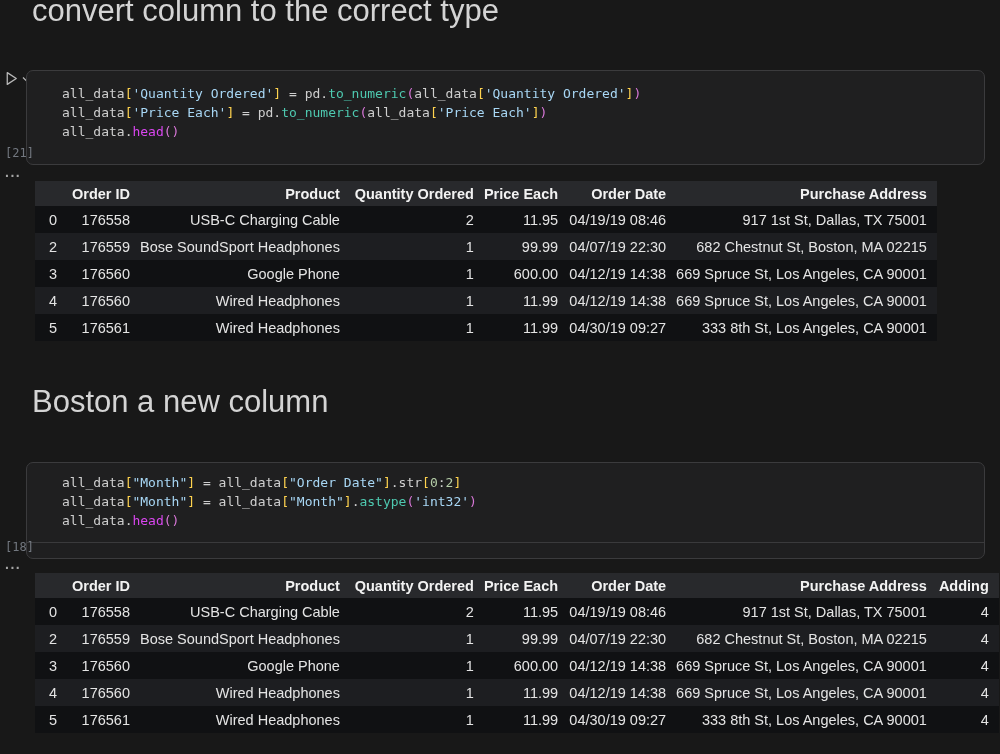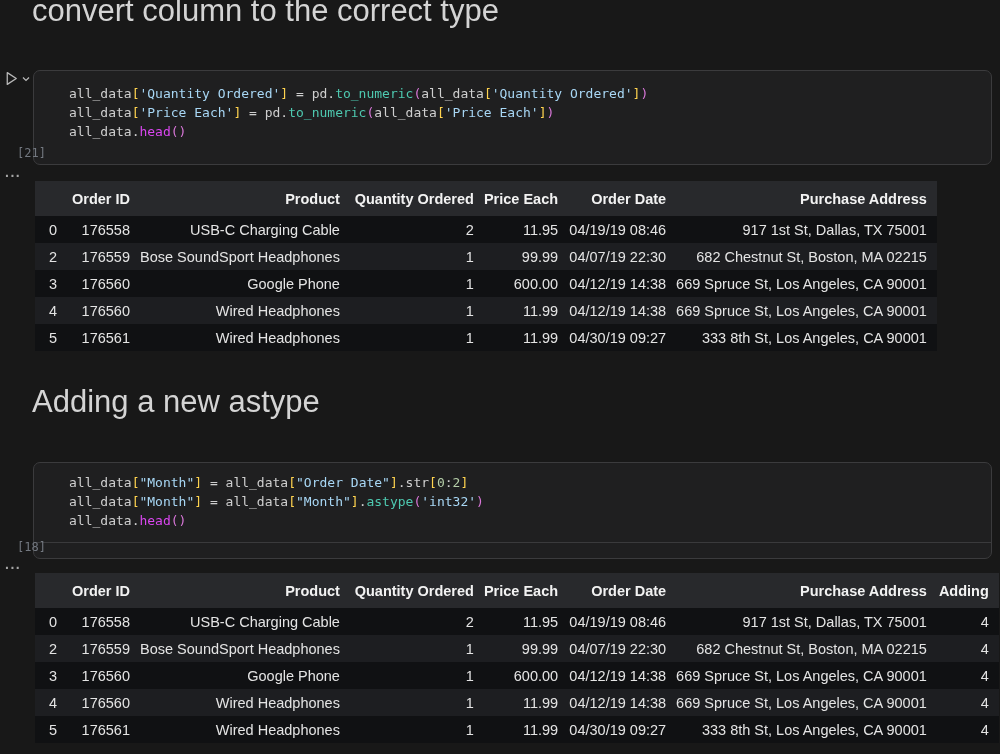--- a/index.html
+++ b/index.html
@@ -22,21 +22,21 @@
   #heading2 { left:32px; top:384px; }
 
   .run-button {
     position:absolute; left:3px; top:70px;
     display:flex; align-items:flex-start; gap:1px;
     cursor:pointer;
   }
 
   .code-cell {
     position:absolute;
-    left:33px; width:959px;
+    left:26px; width:959px;
     background:#1f1f20;
     border:1px solid #3b3b3d;
     border-radius:7px;
     box-sizing:border-box;
   }
   #cell1 { top:70px;  height:95px; }
   #cell2 { top:462px; height:97px; }
   #cell2 .cell-divider {
     position:absolute; left:0; right:0; top:79px;
     height:1px; background:#3a3a3c;
@@ -58,21 +58,20 @@
   .tok-b { color:#ffd34f; }
   .tok-p { color:#d877d8; }
   .tok-n { color:#b5cea8; }
 
   .gutter-exec {
     position:absolute; left:5px;
     font-family:"DejaVu Sans Mono", monospace;
     font-size:12px;
     color:#737880;
     white-space:nowrap;
-    margin-left:12px;
   }
   #exec1 { top:146px; }
   #exec2 { top:540px; }
 
   .out-menu {
     position:absolute; left:5px;
     color:#a6a6a6;
     font-weight:700;
     font-size:14px;
     letter-spacing:1.5px;
@@ -88,21 +87,21 @@
     table-layout:fixed;
     font-size:14.5px;
   }
   #table1 { left:35px; top:181px; }
   #table2 { left:35px; top:573px; }
 
   .df-table th {
     background:#28292c;
     color:#f2f2f2;
     font-weight:700;
-    height:35px;
+    height:25px;
     text-align:right;
     padding:0 10px 0 0;
     white-space:nowrap;
     overflow:hidden;
   }
   .df-table td {
     height:27px;
     text-align:right;
     padding:0 10px 0 0;
     color:#e4e4e4;
@@ -203,21 +202,21 @@
         <td>176561</td>
         <td>Wired Headphones</td>
         <td>1</td>
         <td>11.99</td>
         <td>04/30/19 09:27</td>
         <td>333 8th St, Los Angeles, CA 90001</td>
       </tr>
     </tbody>
   </table>
 
-<div id="heading2" class="md-heading">Adding a new astype</div>
+<div id="heading2" class="md-heading">Boston a new column</div>
 
 <div id="cell2" class="code-cell">
   <div class="code-area"><div class="code-line"><span class="tok-d">all_data</span><span class="tok-b">[</span><span class="tok-s">"Month"</span><span class="tok-b">]</span><span class="tok-d"> = </span><span class="tok-d">all_data</span><span class="tok-b">[</span><span class="tok-s">"Order Date"</span><span class="tok-b">]</span><span class="tok-d">.</span><span class="tok-d">str</span><span class="tok-b">[</span><span class="tok-n">0</span><span class="tok-d">:</span><span class="tok-n">2</span><span class="tok-b">]</span></div><div class="code-line"><span class="tok-d">all_data</span><span class="tok-b">[</span><span class="tok-s">"Month"</span><span class="tok-b">]</span><span class="tok-d"> = </span><span class="tok-d">all_data</span><span class="tok-b">[</span><span class="tok-s">"Month"</span><span class="tok-b">]</span><span class="tok-d">.</span><span class="tok-f">astype</span><span class="tok-p">(</span><span class="tok-s">'int32'</span><span class="tok-p">)</span></div><div class="code-line"><span class="tok-d">all_data</span><span class="tok-d">.</span><span class="tok-y">head</span><span class="tok-p">(</span><span class="tok-p">)</span></div></div>
   <div class="cell-divider"></div>
 </div>
 
 <div id="exec2" class="gutter-exec">[18]</div>
 
 <div id="dots2" class="out-menu">...</div>
 

